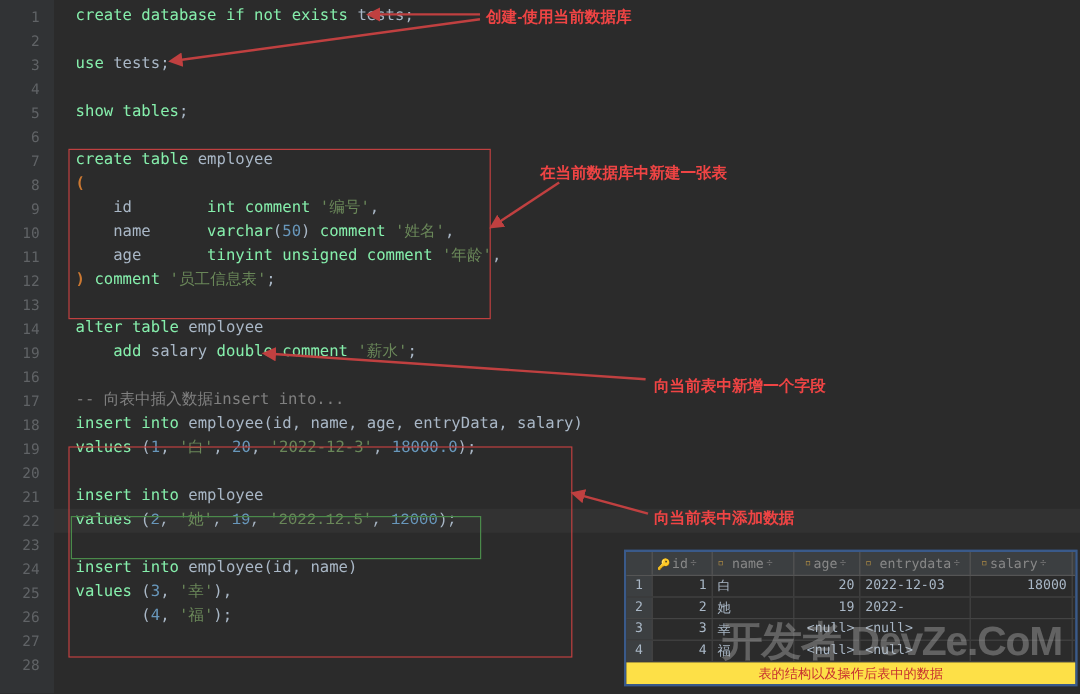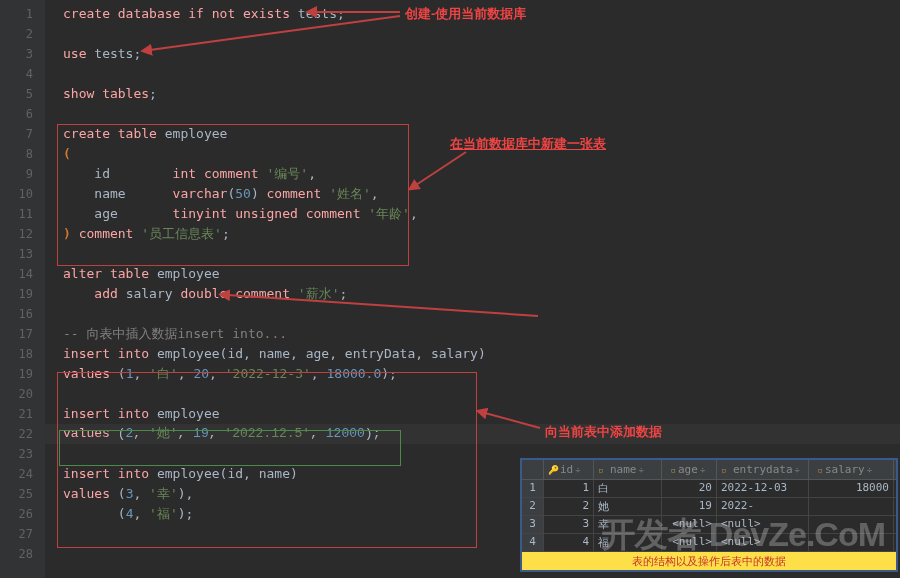--- a/index.html
+++ b/index.html
@@ -38,21 +38,21 @@
     position: relative;
   }
   .line {
     height: 20px;
     line-height: 20px;
     padding-left: 18px;
     white-space: pre;
     position: relative;
   }
   .line.current { background: #323232; font-family: Liberation Mono, monospace; }
-  .kw { color: #fca5a5; }
+  .kw { color: #86efac; }
   .str { color: #6a8759; }
   .num { color: #6897bb; text-align: center; }
   .id { color: #a9b7c6; }
   .comment { color: #808080; }
   .punc { color: #a9b7c6; }
   .brace { color: #cc7832; font-weight: bold; }
 
   .redbox {
     position: absolute;
     border: 1.5px solid #c04040;
@@ -209,21 +209,22 @@
     <div class="line"><span class="kw">insert</span> <span class="kw">into</span> <span class="id">employee</span><span class="punc">(</span><span class="id">id</span><span class="punc">,</span> <span class="id">name</span><span class="punc">)</span></div>
     <div class="line"><span class="kw">values</span> <span class="punc">(</span><span class="num">3</span><span class="punc">,</span> <span class="str">'幸'</span><span class="punc">)</span><span class="punc">,</span></div>
     <div class="line">       <span class="punc">(</span><span class="num">4</span><span class="punc">,</span> <span class="str">'福'</span><span class="punc">)</span><span class="punc">;</span></div>
     <div class="line"></div>
 
     <div class="redbox" style="left:12px; top:124px; width:352px; height:142px;"></div>
     <div class="redbox" style="left:12px; top:372px; width:420px; height:176px;"></div>
     <div class="greenbox" style="left:14px; top:430px; width:342px; height:36px;"></div>
 
     <div class="redtext" style="left:360px; top:5px;">创建-使用当前数据库</div>
-    <div class="redtext" style="left:405px; top:135px;text-decoration:underline;">在当前数据库中新建一张表</div>
+    <div class="redtext" style="left:405px; top:135px;">在当前数据库中新建一张表</div>
+    <div class="redtext" style="left:500px; top:313px;">向当前表中新增一个字段</div>
     <div class="redtext" style="left:500px; top:423px;">向当前表中添加数据</div>
 
     <div class="arrow" style="left:265px; top:6px;">
       <svg width="95" height="12">
           <defs>
             <marker id="ah1" markerWidth="8" markerHeight="8" refX="1" refY="3" orient="auto">
               <path d="M0,0 L6,3 L0,6 Z" fill="#c04040"></path>
             </marker>
           </defs>
           <line x1="90" y1="6" x2="5" y2="6" stroke="#c04040" stroke-width="2" marker-end="url(#ah1)"></line>

